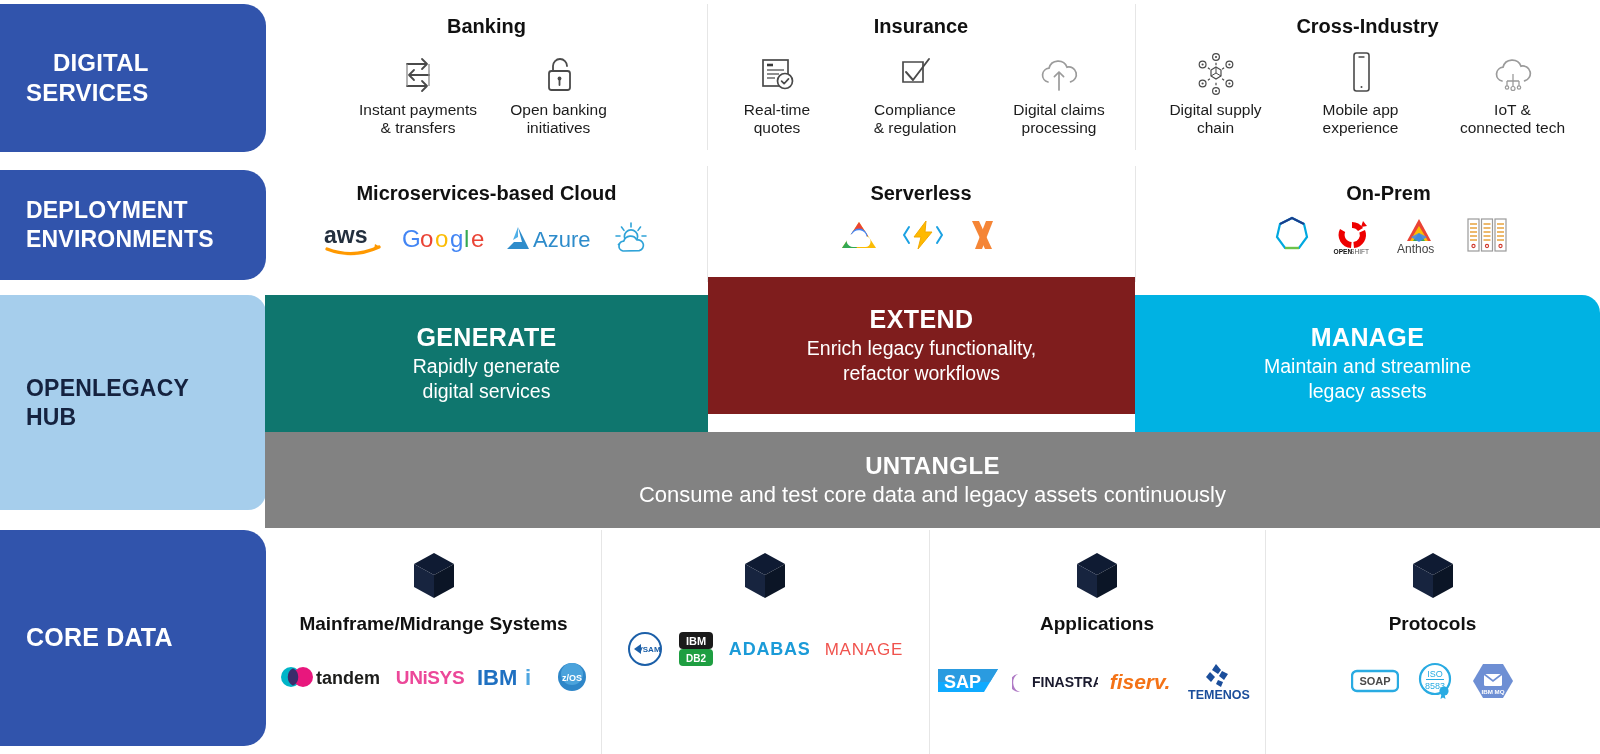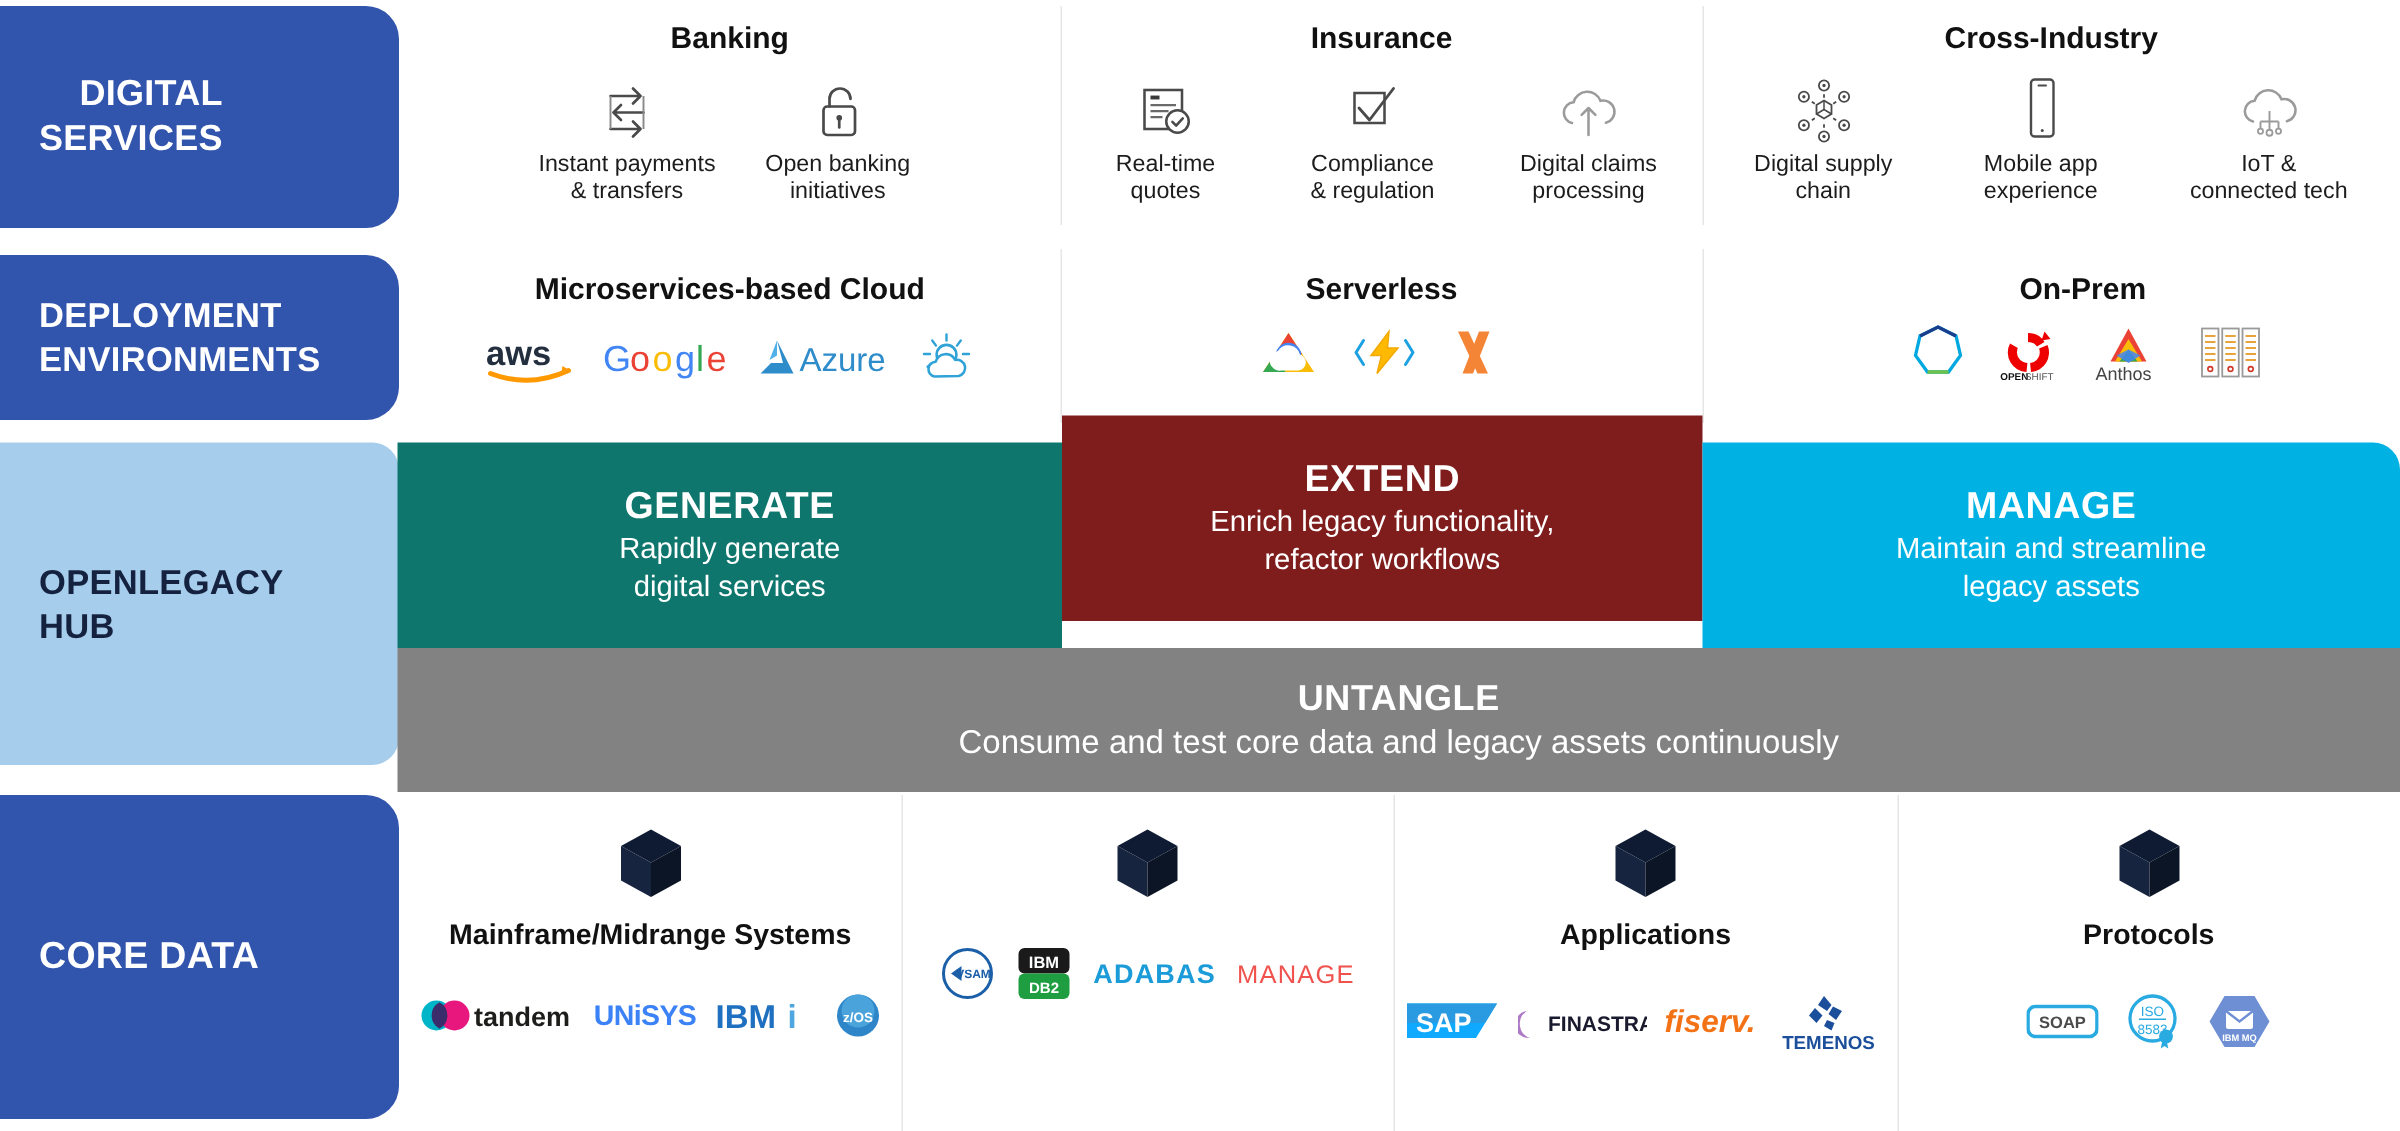--- a/index.html
+++ b/index.html
@@ -392,21 +392,21 @@
       <div class="nm">Mainframe/Midrange Systems</div>
       <div class="logorow" style="gap:13px;">
         <span class="lg">
           <svg width="104" height="28" viewBox="0 0 104 28">
             <circle cx="12" cy="14" r="10" fill="#00B5C8"></circle>
             <circle cx="24" cy="14" r="10" fill="#E8177D"></circle>
             <path d="M14 5.2 a10 10 0 0 0 0 17.6 a10 10 0 0 0 0 -17.6 Z" fill="#3B2C6B"></path>
             <text x="37" y="21" font-family="Liberation Sans, sans-serif" font-size="18" font-weight="bold" fill="#1D1D1B">tandem</text>
           </svg>
         </span>
-        <span class="lg lgtxt" style="font-size:19px;color:#3b82f6;letter-spacing:-.4px;">UNiSYS</span>
+        <span class="lg lgtxt" style="font-size:19px;color:#ec4899;letter-spacing:-.4px;">UNiSYS</span>
         <span class="lg">
           <svg width="66" height="26" viewBox="0 0 66 26">
             <text x="0" y="21" font-family="Liberation Sans, sans-serif" font-size="22" font-weight="bold" fill="#1F70C1">IBM</text>
             <text x="48" y="21" font-family="Liberation Sans, sans-serif" font-size="22" font-weight="bold" fill="#4FA6E0">i</text>
           </svg>
         </span>
         <span class="lg">
           <svg width="32" height="32" viewBox="0 0 32 32">
             <circle cx="16" cy="16" r="14" fill="#2E86C8"></circle>
             <circle cx="16" cy="13" r="11" fill="#4BA3DC"></circle>

